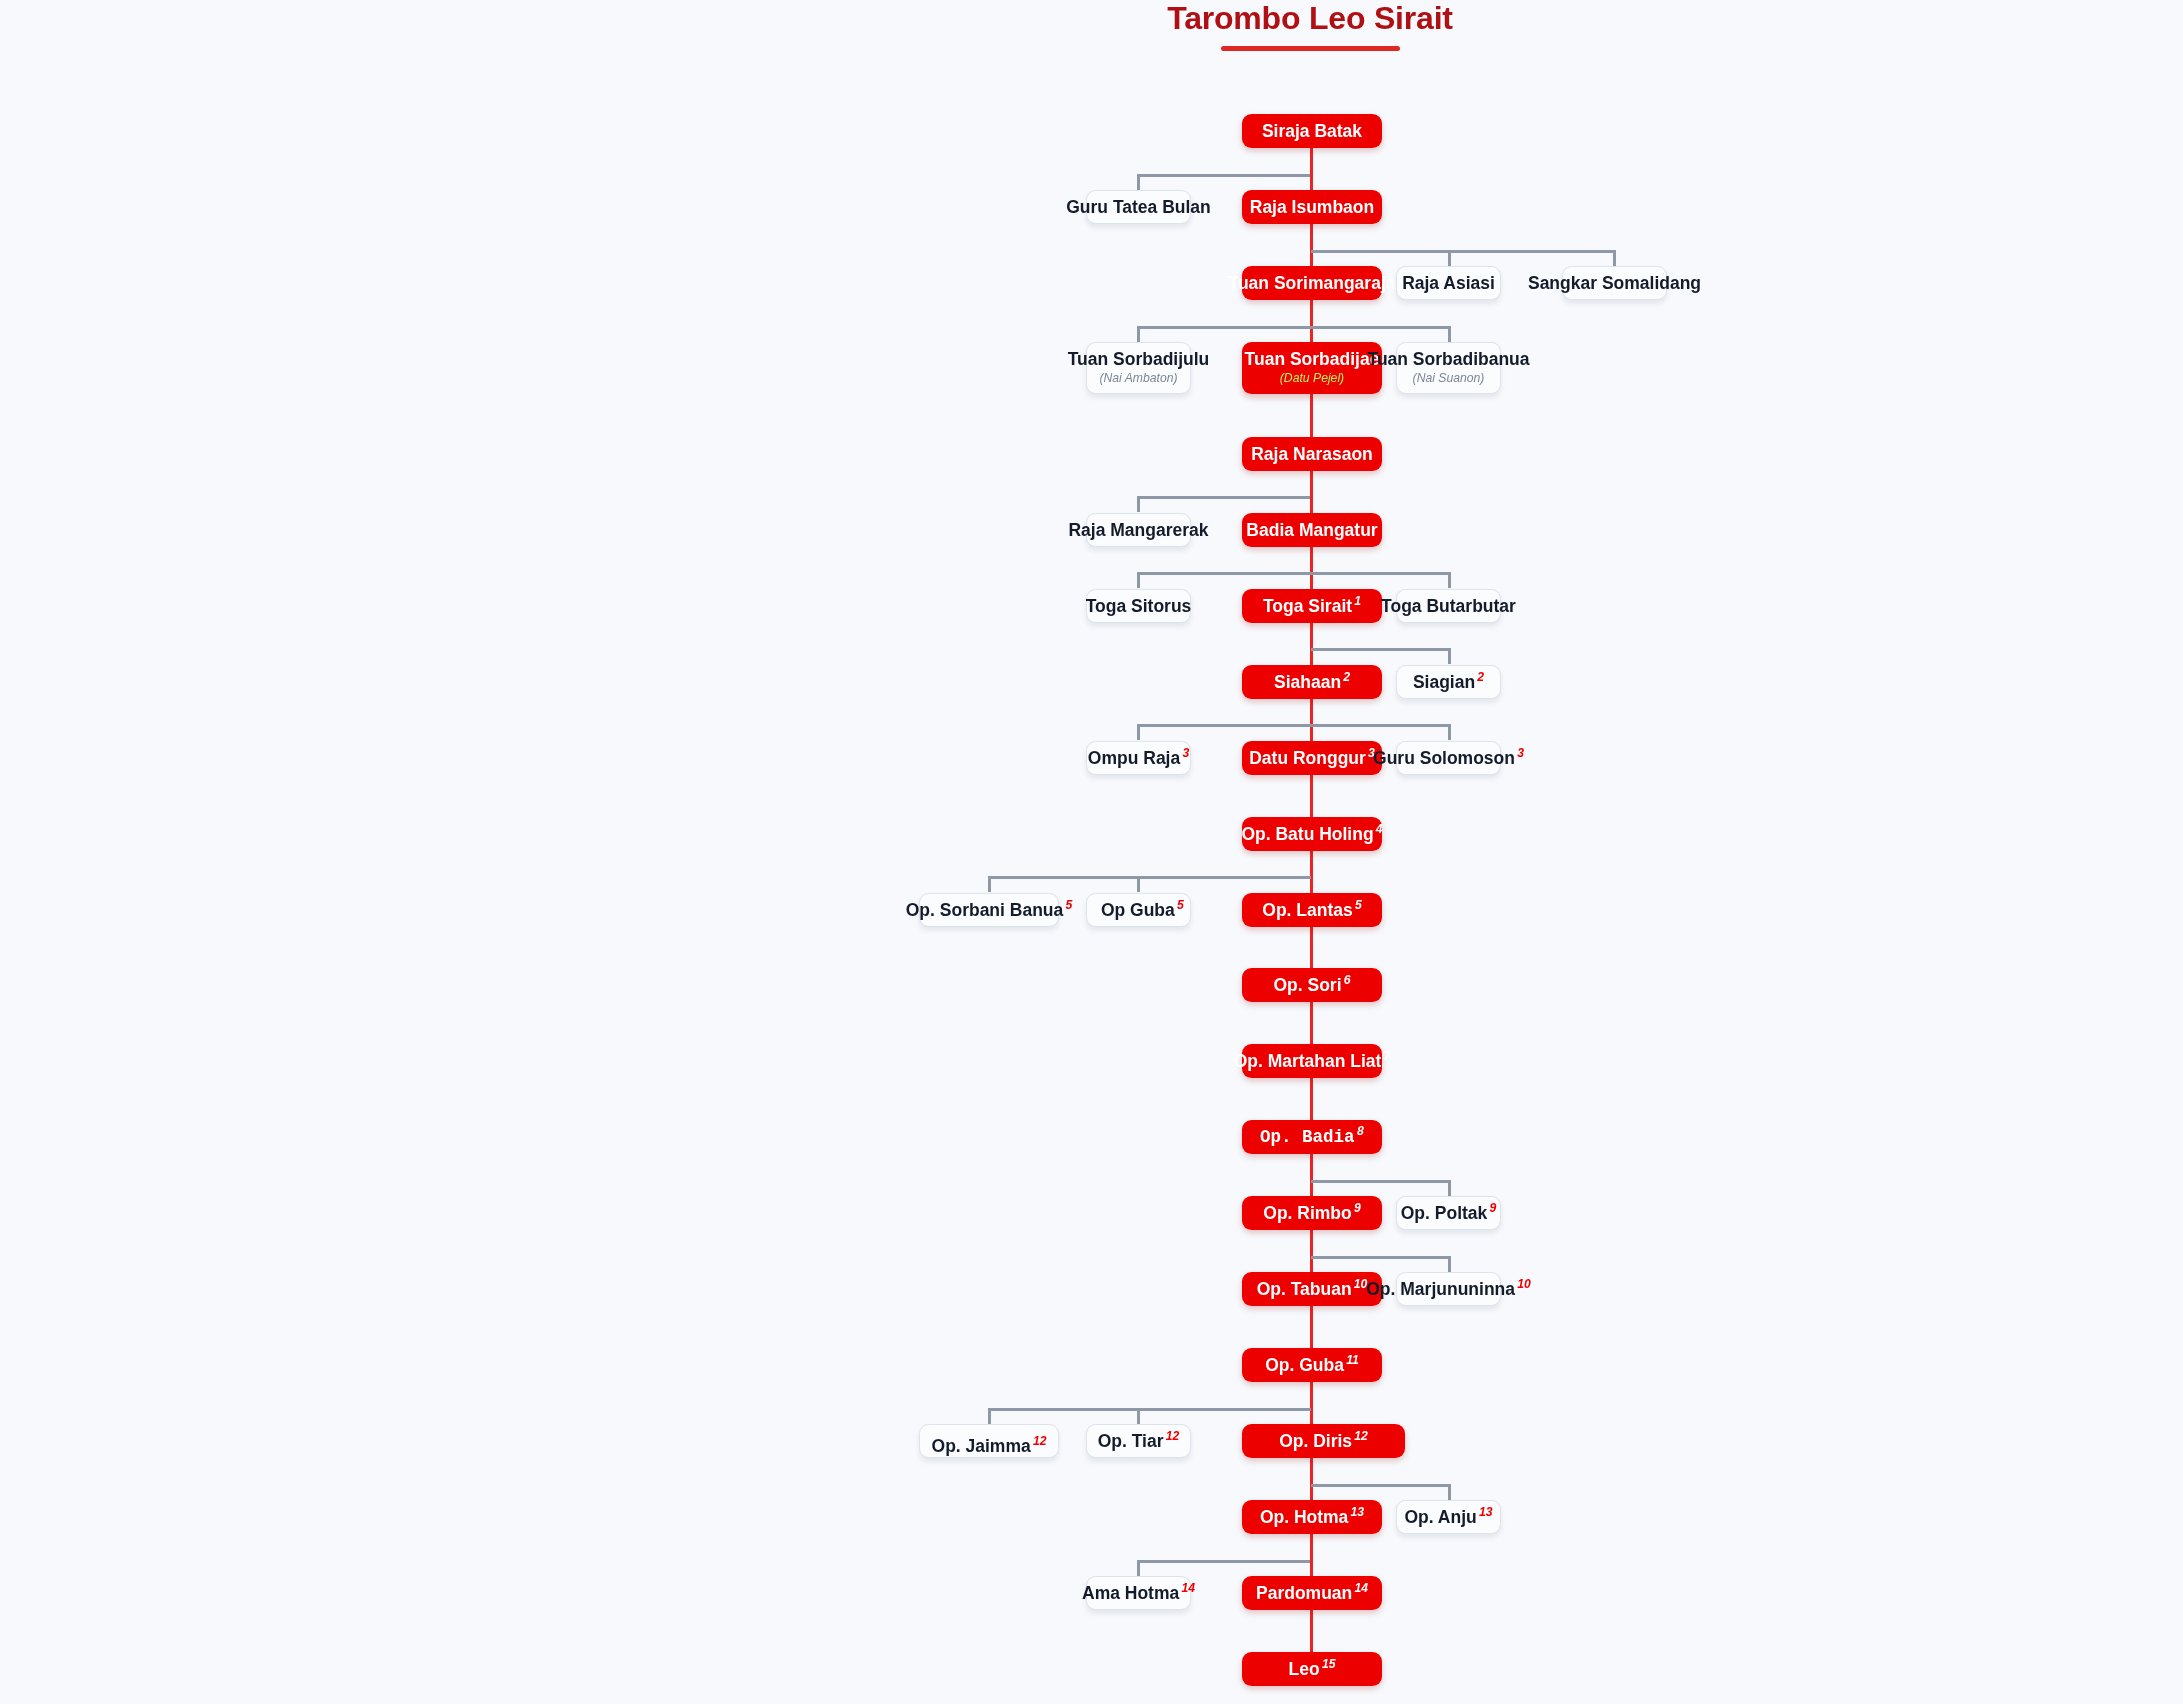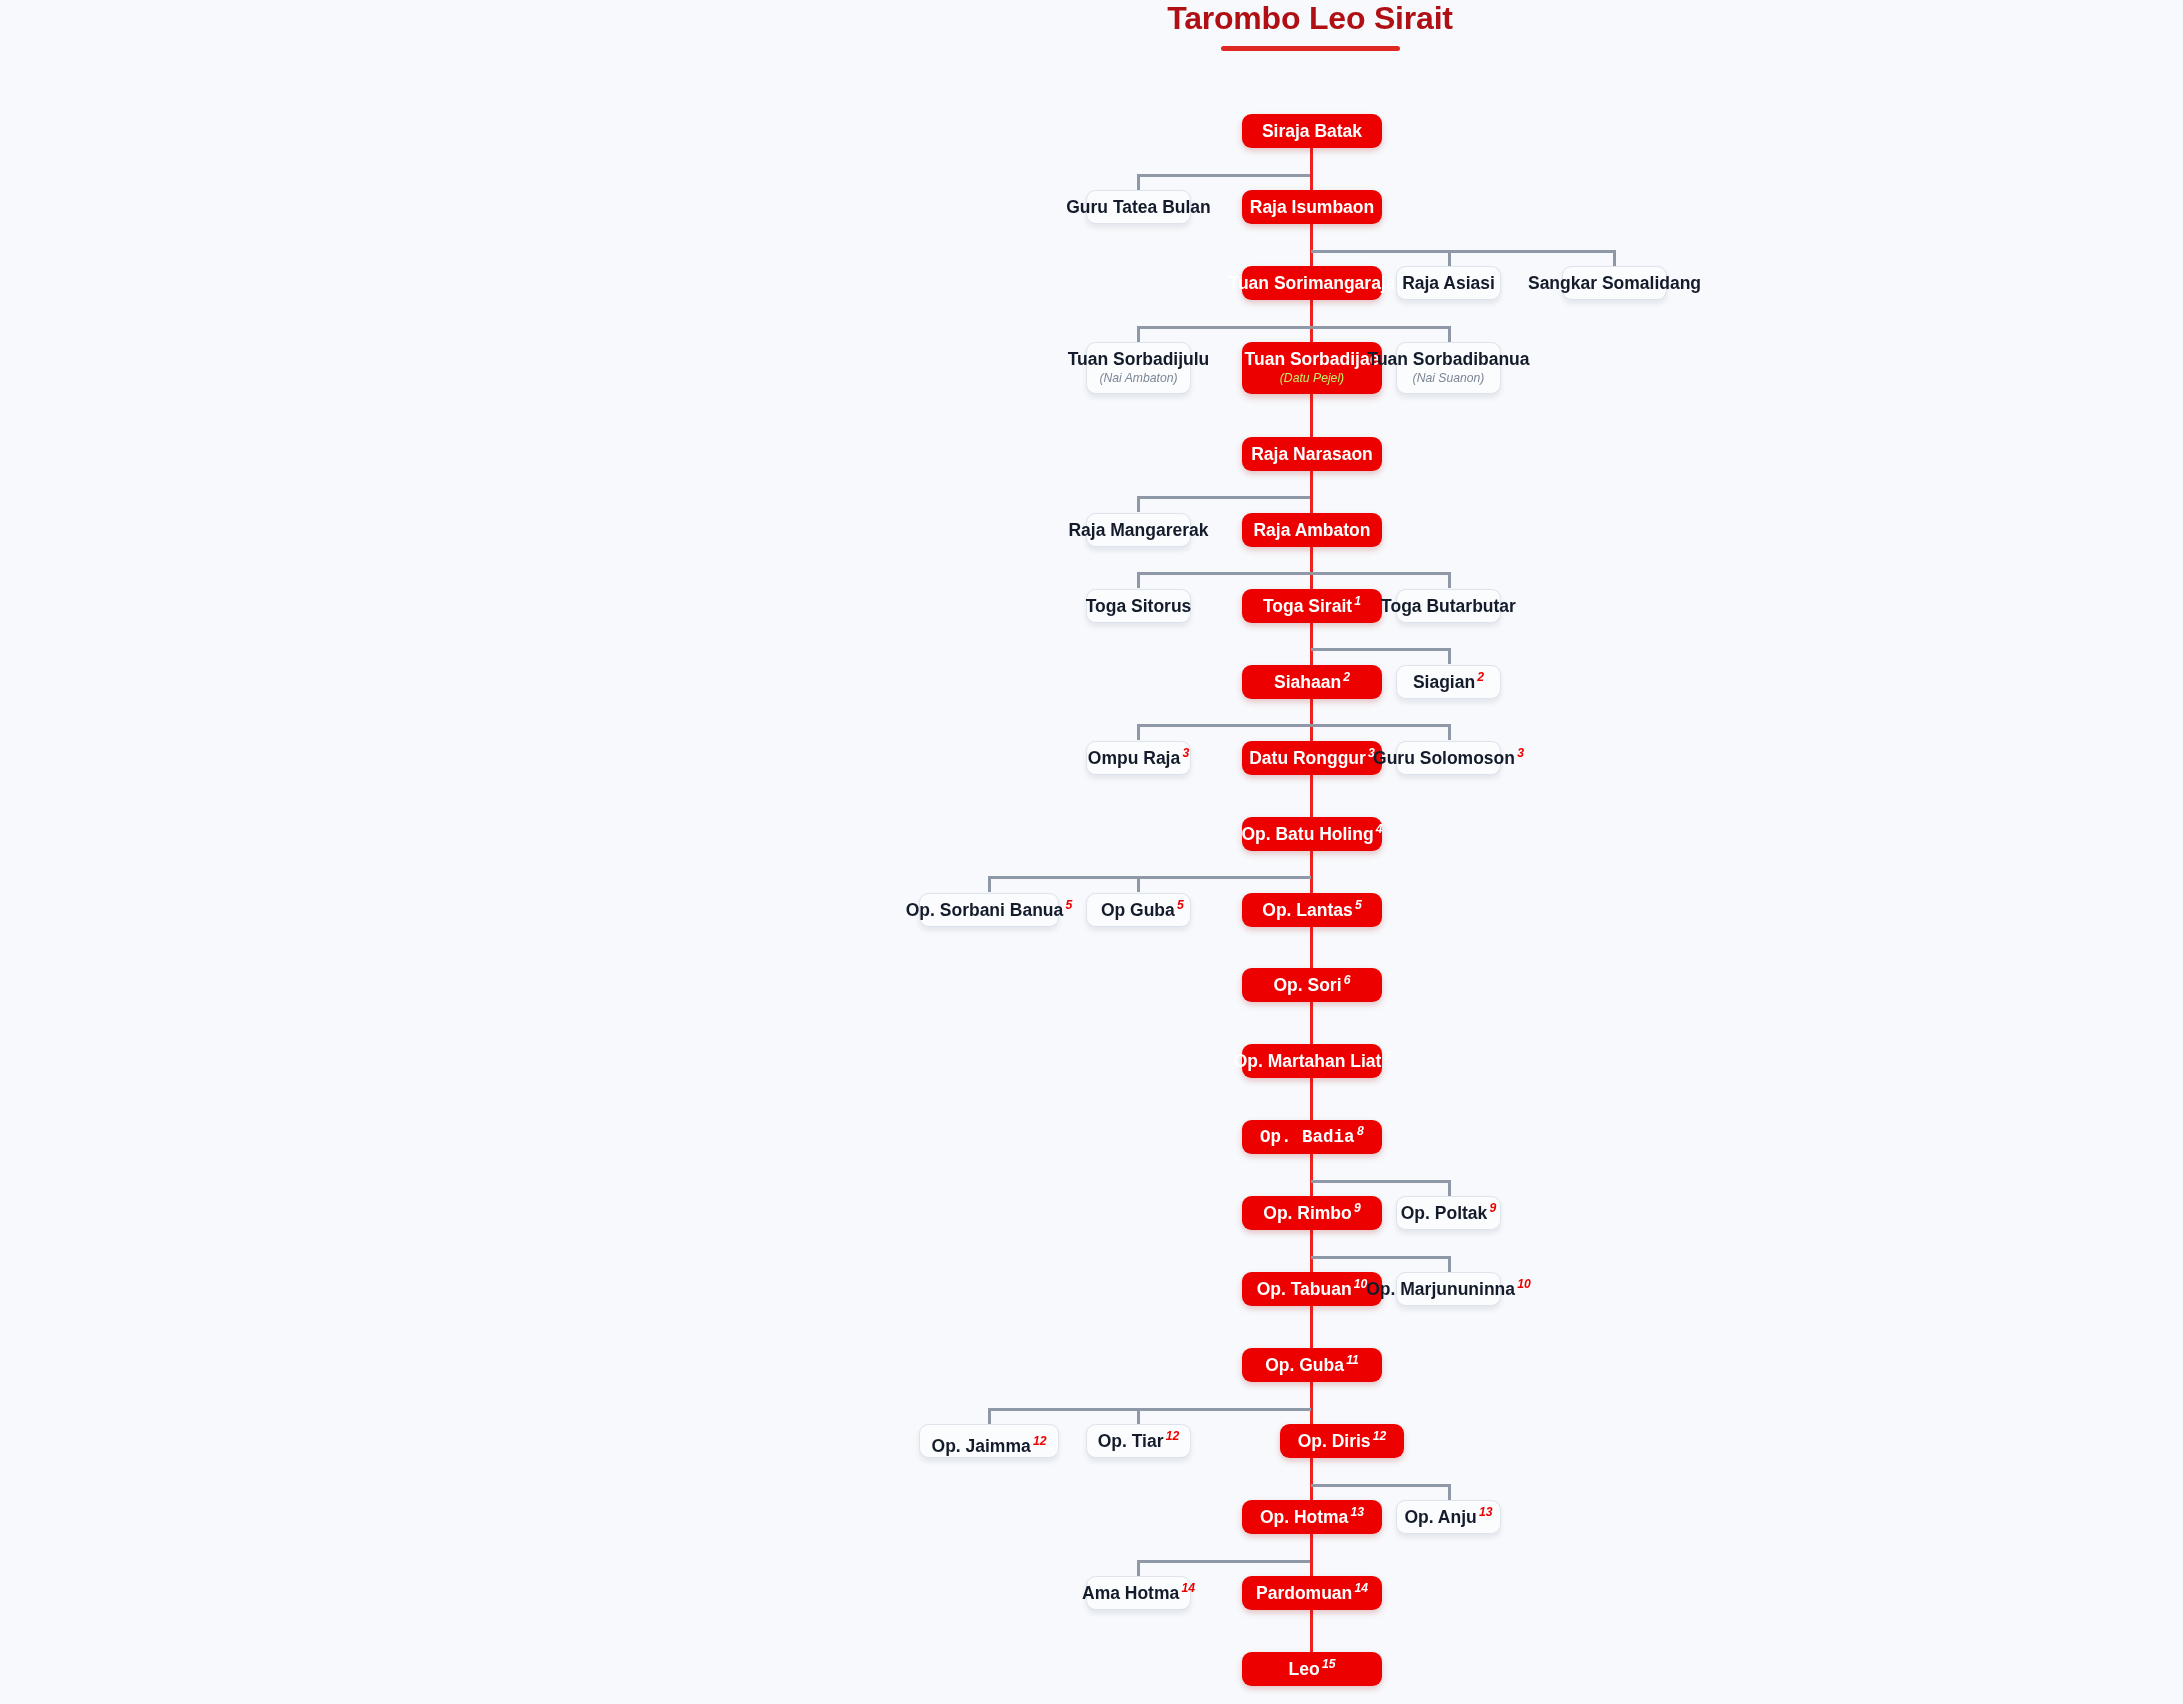--- a/index.html
+++ b/index.html
@@ -147,21 +147,21 @@
         <div class="nm">Tuan Sorbadibanua</div>
         <div class="sub">(Nai Suanon)</div>
       </div>
       <div class="node main" style="left: 1242px; top: 437px; width: 140px; height: 34px;">
         <div class="nm">Raja Narasaon</div>
       </div>
       <div class="node side" style="left: 1086px; top: 513px; width: 105px; height: 34px;">
         <div class="nm">Raja Mangarerak</div>
       </div>
       <div class="node main" style="left: 1242px; top: 513px; width: 140px; height: 34px;">
-        <div class="nm">Raja Ambaton</div>
+        <div class="nm">Badia Mangatur</div>
       </div>
       <div class="node side" style="left: 1086px; top: 589px; width: 105px; height: 34px;">
         <div class="nm">Toga Sitorus</div>
       </div>
       <div class="node main" style="left: 1242px; top: 589px; width: 140px; height: 34px;">
         <div class="nm">Toga Sirait<span class="sup">1</span></div>
       </div>
       <div class="node side" style="left: 1396px; top: 589px; width: 105px; height: 34px;">
         <div class="nm">Toga Butarbutar</div>
       </div>
@@ -215,21 +215,21 @@
       </div>
       <div class="node main" style="left: 1242px; top: 1348px; width: 140px; height: 34px;">
         <div class="nm">Op. Guba<span class="sup">11</span></div>
       </div>
       <div class="node side" style="left: 919px; top: 1424px; width: 140px; height: 34px; justify-content: flex-end;">
         <div class="nm">Op. Jaimma<span class="sup">12</span></div>
       </div>
       <div class="node side" style="left: 1086px; top: 1424px; width: 105px; height: 34px;">
         <div class="nm">Op. Tiar<span class="sup">12</span></div>
       </div>
-      <div class="node main" style="left: 1280px; top: 1424px; width: 124px; height: 34px; justify-content: center;">
+      <div class="node main" style="left: 1242px; top: 1424px; width: 163px; height: 34px; justify-content: center;">
         <div class="nm">Op. Diris<span class="sup">12</span></div>
       </div>
       <div class="node main" style="left: 1242px; top: 1500px; width: 140px; height: 34px;">
         <div class="nm">Op. Hotma<span class="sup">13</span></div>
       </div>
       <div class="node side" style="left: 1396px; top: 1500px; width: 105px; height: 34px;">
         <div class="nm">Op. Anju<span class="sup">13</span></div>
       </div>
       <div class="node side" style="left: 1086px; top: 1576px; width: 105px; height: 34px;">
         <div class="nm">Ama Hotma<span class="sup">14</span></div>

